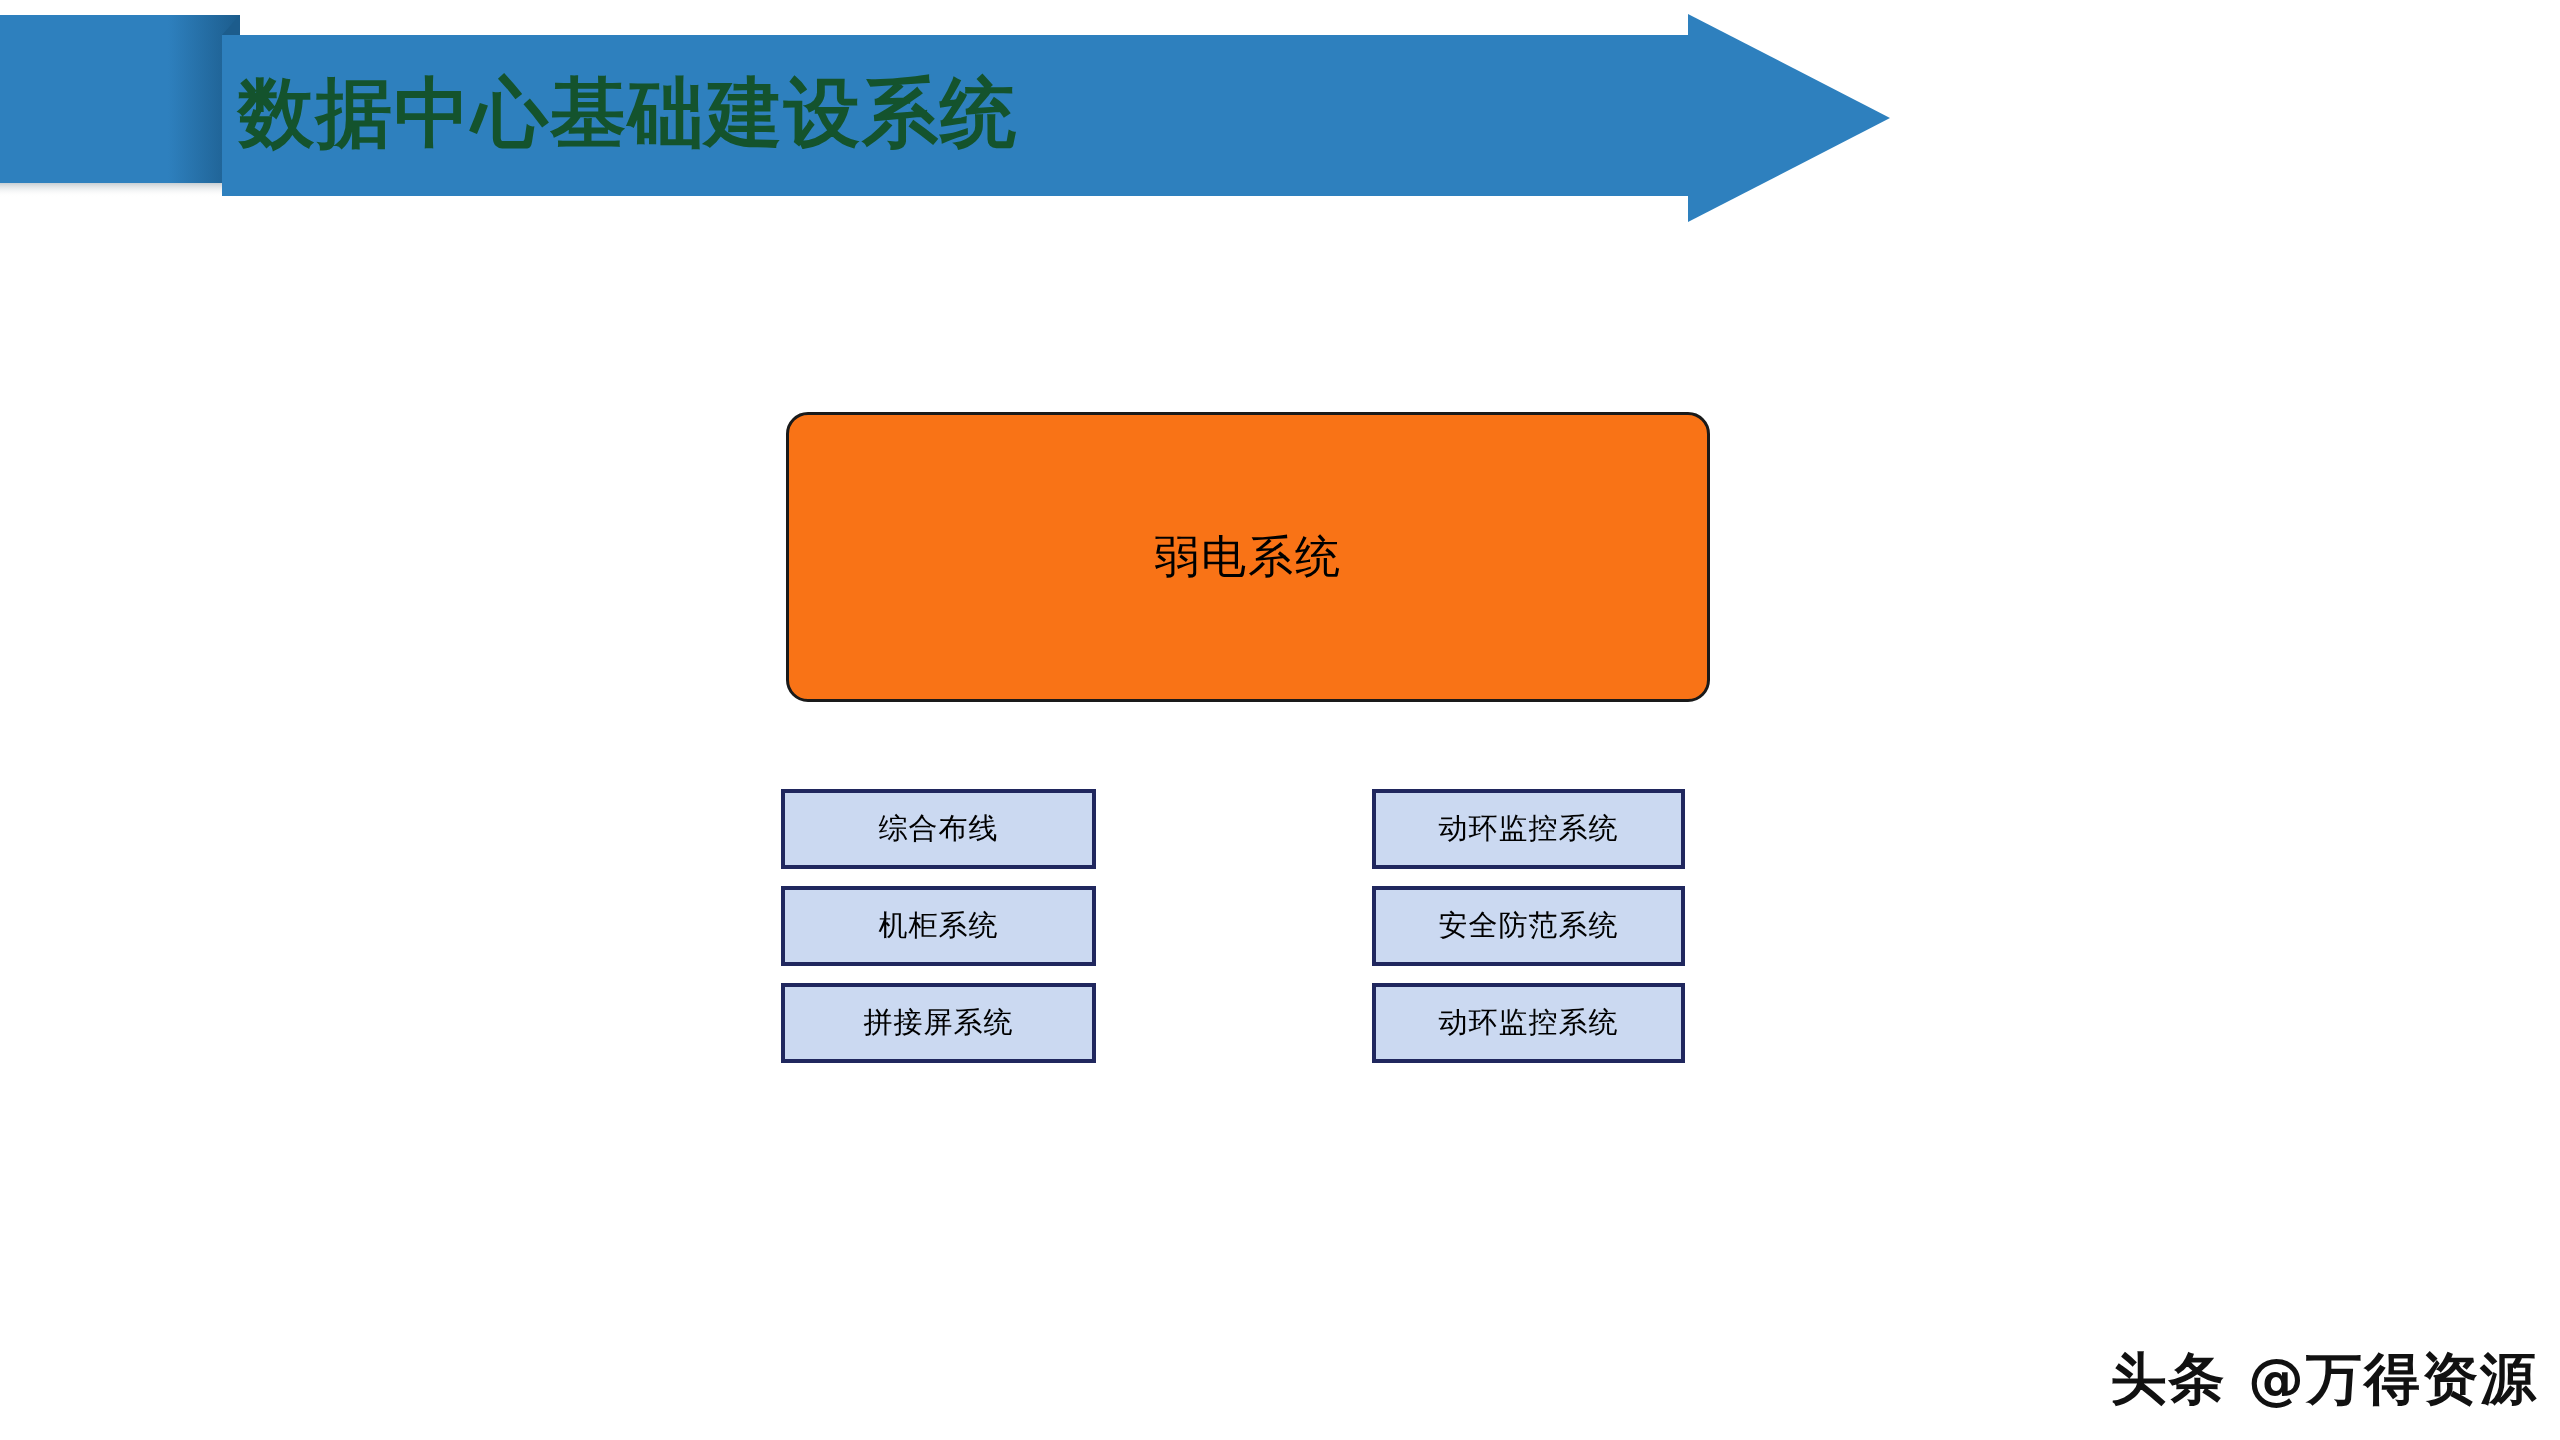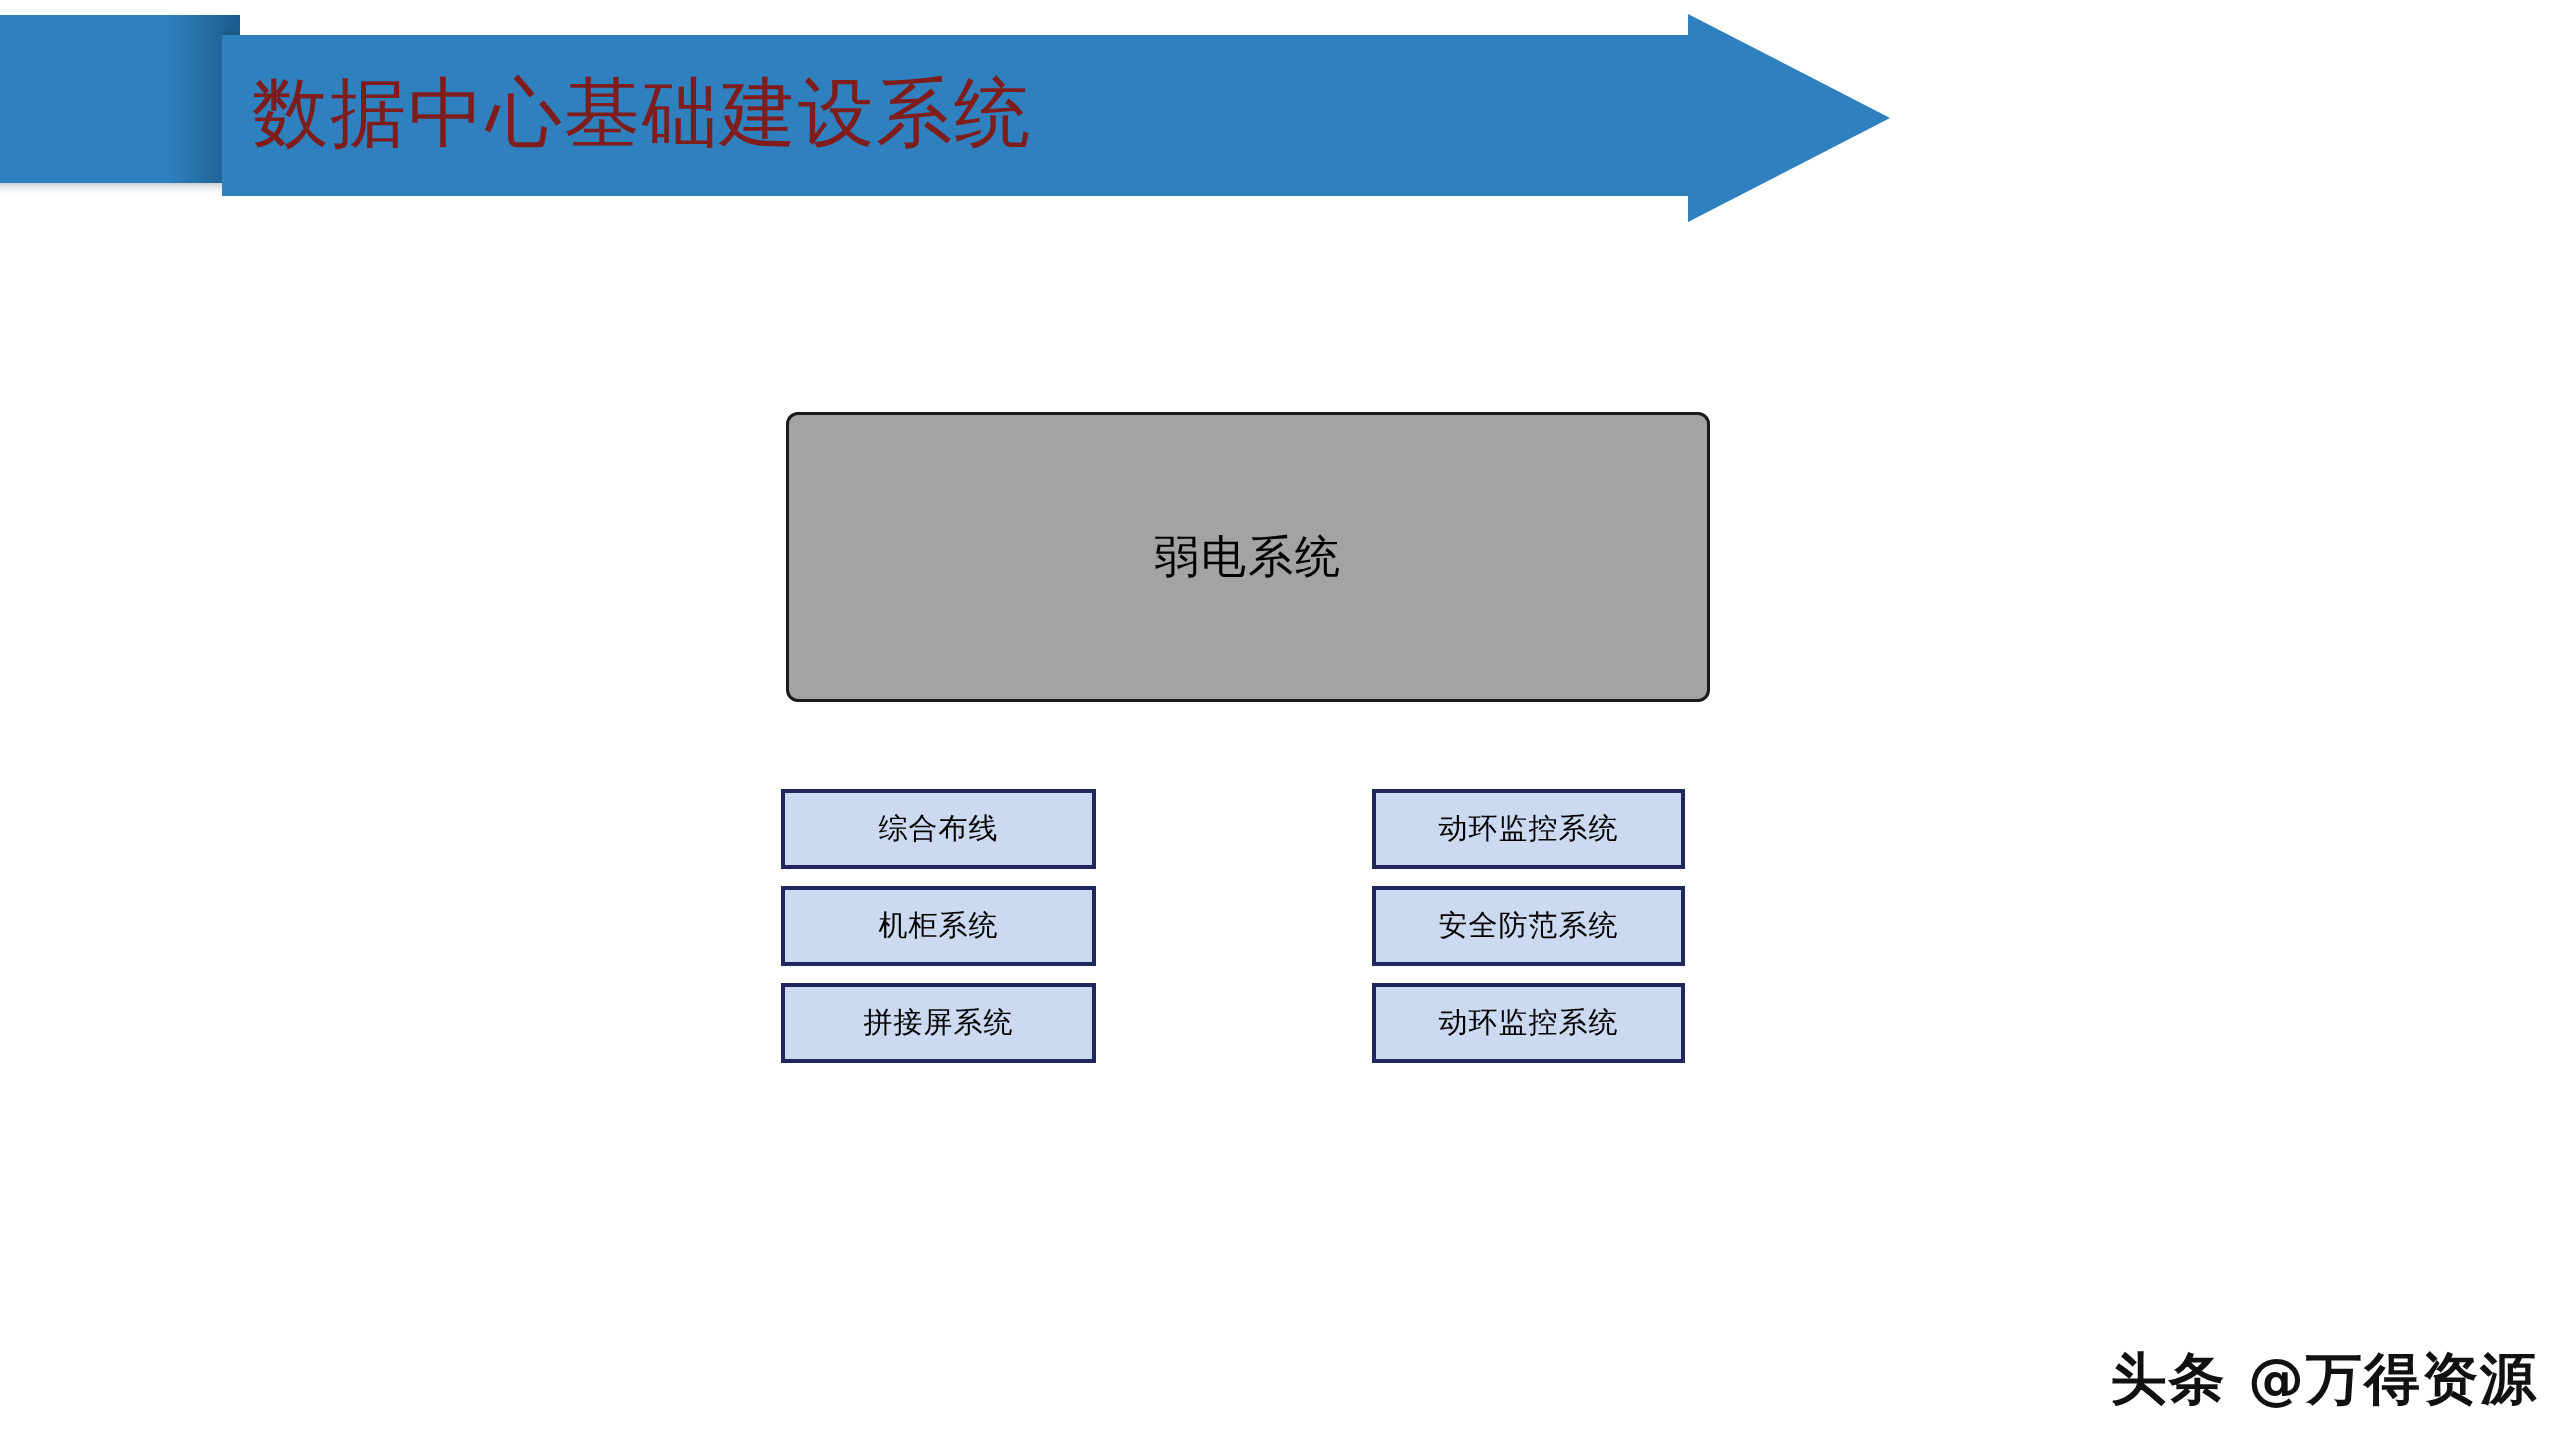--- a/index.html
+++ b/index.html
@@ -30,43 +30,43 @@
   #banner-svg {
     position: absolute;
     left: 0;
     top: 0;
     width: 1900px;
     height: 240px;
     display: block;
   }
   #banner-title {
     position: absolute;
-    left: 252px;
+    left: 238px;
     top: 48px;
     width: 1400px;
     height: 130px;
     line-height: 130px;
-    color: #7f1d1d;
+    color: #14532d;
     font-size: 76px;
-    font-weight: 400;
+    font-weight: 700;
     letter-spacing: 2px;
     white-space: nowrap;
     font-family: "DejaVu Sans", "Liberation Sans", sans-serif;
   }
 
   
   #node-root {
     position: absolute;
     left: 786px;
     top: 412px;
     width: 924px;
     height: 290px;
-    background: #a3a3a3;
+    background: #f97316;
     border: 3px solid #1a1a1a;
-    border-radius: 12px;
+    border-radius: 22px;
     box-sizing: border-box;
     display: flex;
     align-items: center;
     justify-content: center;
   }
   #node-root-label {
     color: #000000;
     font-size: 45px;
     font-weight: 400;
     letter-spacing: 2px;

